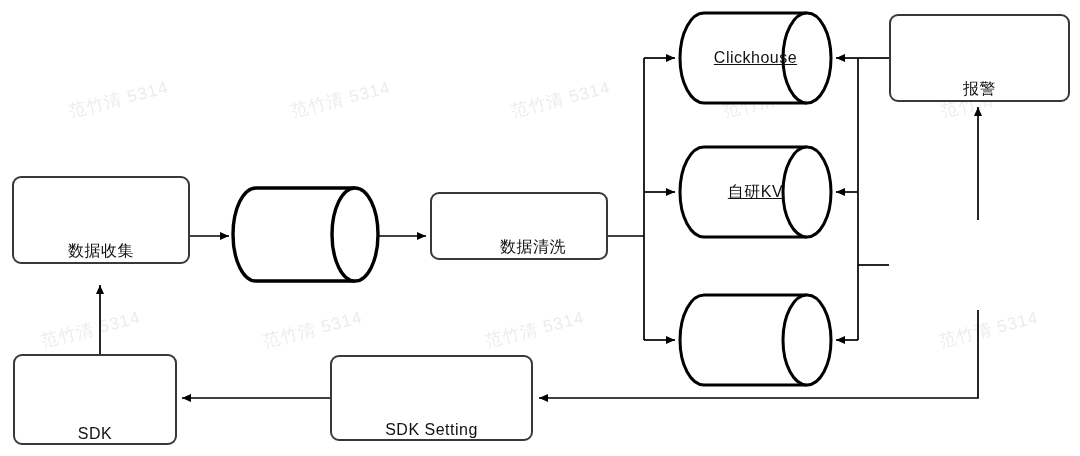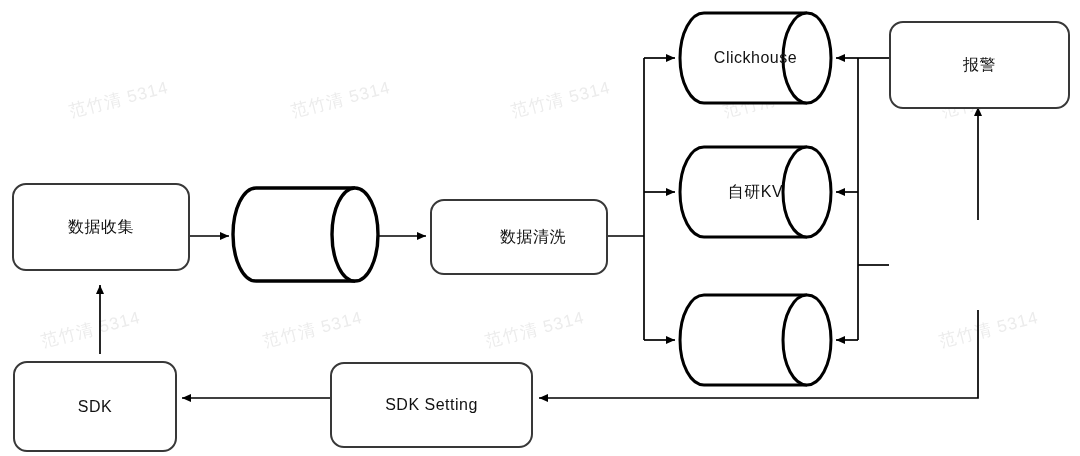--- a/index.html
+++ b/index.html
@@ -3,23 +3,23 @@
 <meta charset="utf-8">
 <style>
   html,body{margin:0;padding:0;background:#ffffff;}
   .canvas{
     position:relative;width:1080px;height:456px;background:#ffffff;overflow:hidden;
     font-family:"Liberation Sans","DejaVu Sans",sans-serif;color:#111111;
   }
   .layer{position:absolute;left:0;top:0;width:1080px;height:456px;}
   svg.layer{pointer-events:none;}
   .node{
-    position:absolute;background:#ffffff;border:2px solid #383838;border-radius:14px;
-    display:flex;align-items:center;justify-content:center;
-    font-size:16px;letter-spacing:0.5px;box-sizing:border-box;z-index:3;margin-top:7px;
+    position:absolute;background:#ffffff;border:2px solid #383838;border-radius:9px;
+    display:flex;align-items:flex-end;justify-content:center;
+    font-size:16px;letter-spacing:0.5px;box-sizing:border-box;z-index:3;
   }
   .cyl-label{
     position:absolute;display:flex;align-items:center;justify-content:center;
     font-size:16px;letter-spacing:0.5px;z-index:4;pointer-events:none;
   }
   .watermark{
     position:absolute;font-size:17px;white-space:nowrap;letter-spacing:1px;
     transform:rotate(-14deg);z-index:1;user-select:none;pointer-events:none;
   }
 </style>
@@ -92,37 +92,37 @@
         <path d="M807,295 L704,295 A24,45 0 0 0 704,385 L807,385"></path>
         <ellipse cx="807" cy="340" rx="24" ry="45"></ellipse>
       </g>
     </g>
   </svg>
 
   <div class="node" style="left:12px;top:176px;width:178px;height:88px;">
     <span>数据收集</span>
   </div>
 
-  <div class="node" style="left:430px;top:192px;width:178px;height:76px;padding-left:28px;">
+  <div class="node" style="left:430px;top:192px;width:178px;height:68px;padding-left:28px;">
     <span>数据清洗</span>
   </div>
 
   <div class="node" style="left:889px;top:14px;width:181px;height:88px;">
     <span>报警</span>
   </div>
 
 
   <div class="node" style="left:13px;top:354px;width:164px;height:91px;">
     <span>SDK</span>
   </div>
 
   <div class="node" style="left:330px;top:355px;width:203px;height:86px;">
     <span>SDK Setting</span>
   </div>
 
-  <div class="cyl-label" style="left:680px;top:13px;width:151px;height:90px;">
+  <div class="cyl-label" style="left:680px;top:13px;width:151px;height:90px;text-decoration:underline;">
     <span>Clickhouse</span>
   </div>
-  <div class="cyl-label" style="left:680px;top:147px;width:151px;height:90px;">
+  <div class="cyl-label" style="left:680px;top:147px;width:151px;height:90px;text-decoration:underline;">
     <span>自研KV</span>
   </div>
 
 </div>
 
 </body></html>

